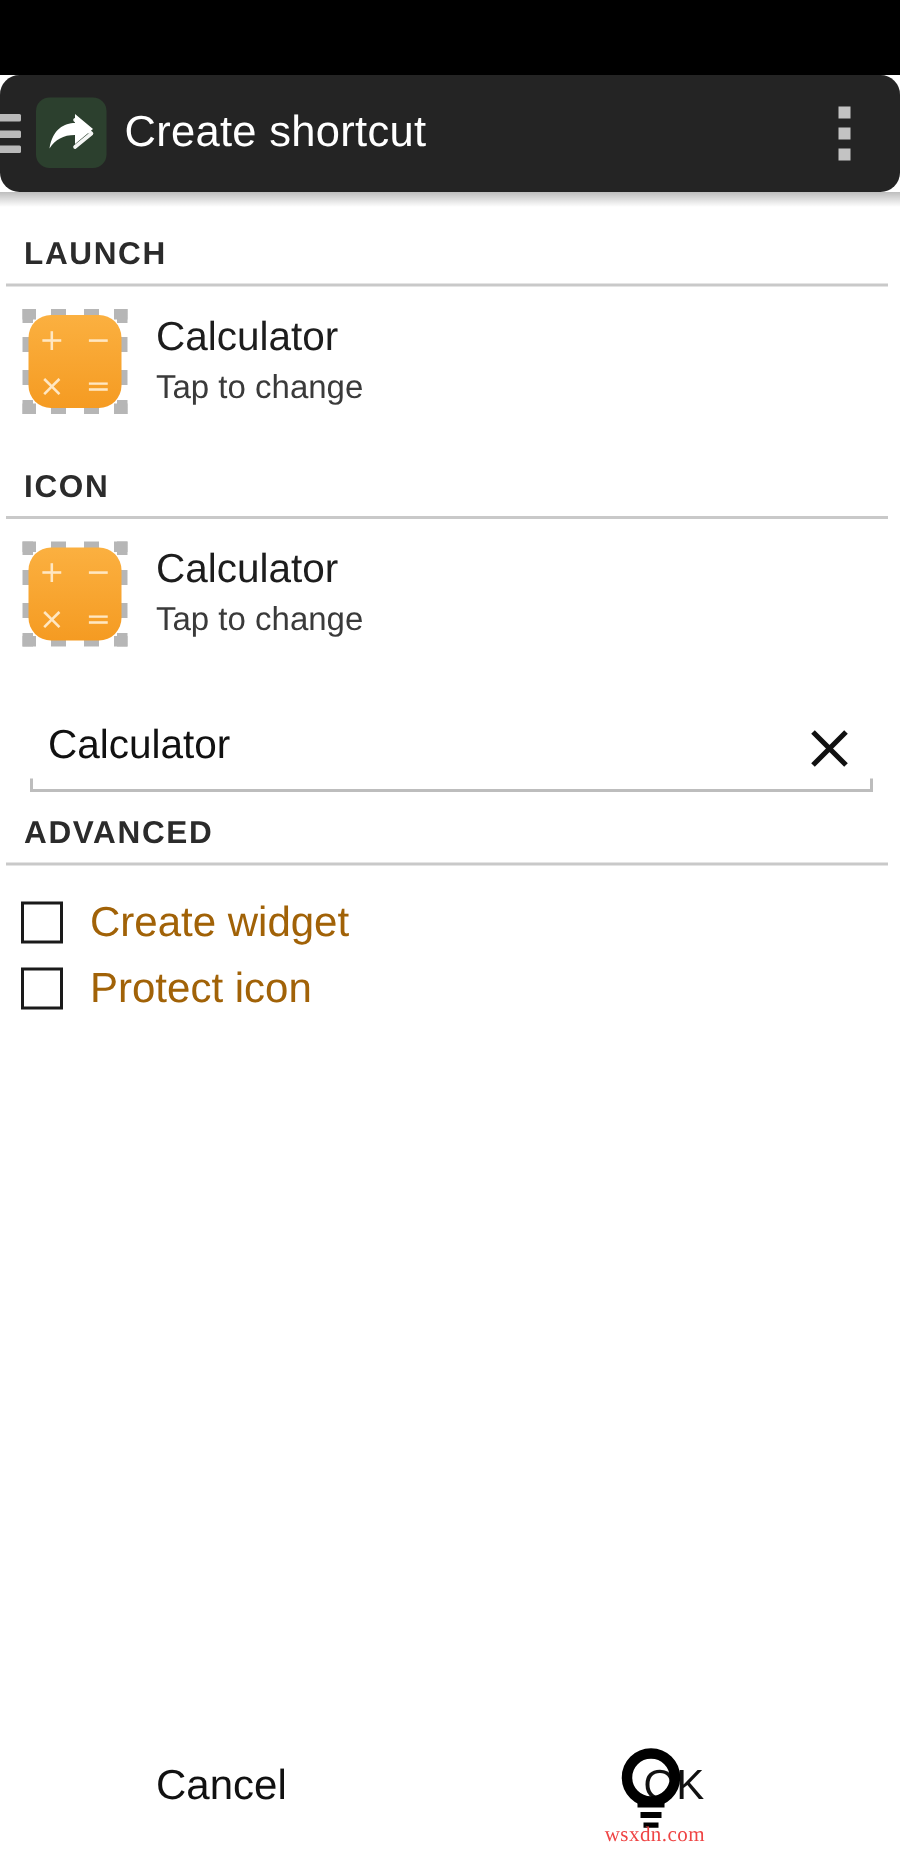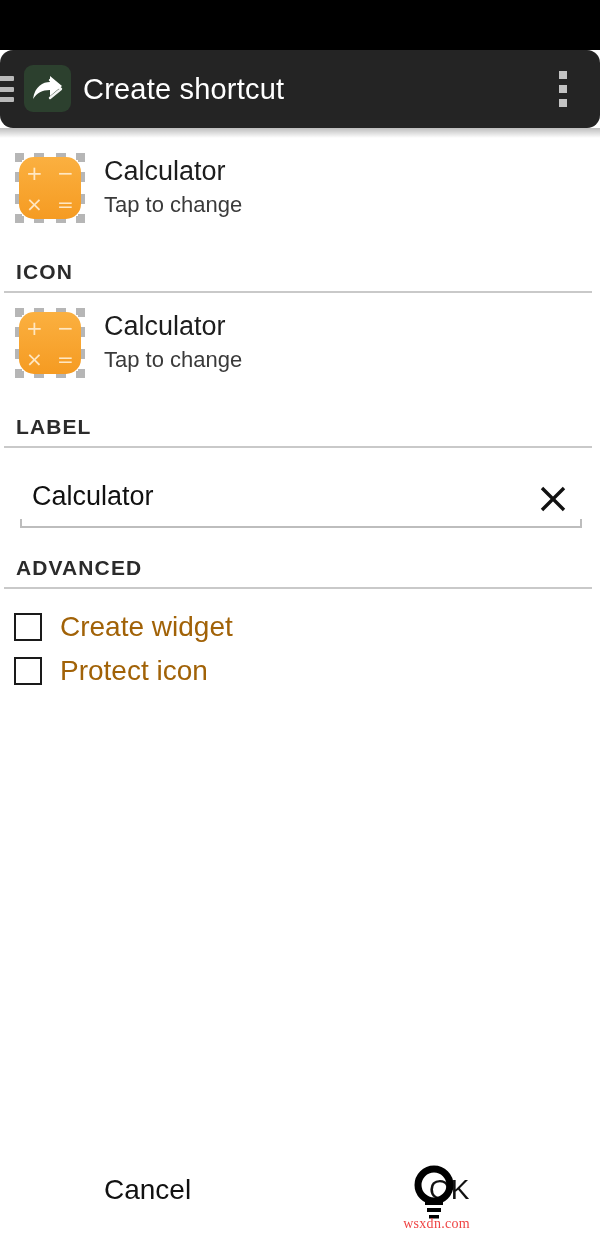--- a/index.html
+++ b/index.html
@@ -192,20 +192,24 @@
     <div class="overflow">
       <i></i>
         <i></i>
         <i></i>
     </div>
   </div>
   <div class="toolbar-shadow"></div>
 
   <div class="content">
 
+    <div class="section-header">
+      <span>LAUNCH</span>
+      <span class="rule"></span>
+    </div>
     <div class="icon-row">
       <div class="icon-wrap">
         <div class="sel"></div>
         <div class="calc-icon">
           <span>+</span>
           <span>−</span>
           <span>×</span>
           <span>=</span>
         </div>
       </div>
@@ -228,35 +232,31 @@
           <span>×</span>
           <span>=</span>
         </div>
       </div>
       <div class="row-text">
         <div class="row-title">Calculator</div>
         <div class="row-sub">Tap to change</div>
       </div>
     </div>
 
-    <div class="section-header">
-      <span>LABEL</span>
-      <span class="rule"></span>
-    </div>
     <div class="label-field">
       <input class="label-input" type="text" value="Calculator" style="">
       <div class="clear-x">
         <svg width="32" height="32" viewBox="0 0 32 32" aria-hidden="true">
           <path d="M5 5 L27 27 M27 5 L5 27" stroke="#111111" stroke-width="3.4" stroke-linecap="butt"></path>
         </svg>
       </div>
       <div class="underline"></div>
     </div>
 
-    <div class="section-header" style="padding-top:28px;">
+    <div class="section-header" style="padding-top:16px;">
       <span>ADVANCED</span>
       <span class="rule"></span>
     </div>
     <div class="checks">
       <div class="check-row">
         <div class="box"></div>
         <div class="check-label">Create widget</div>
       </div>
       <div class="check-row">
         <div class="box"></div>

